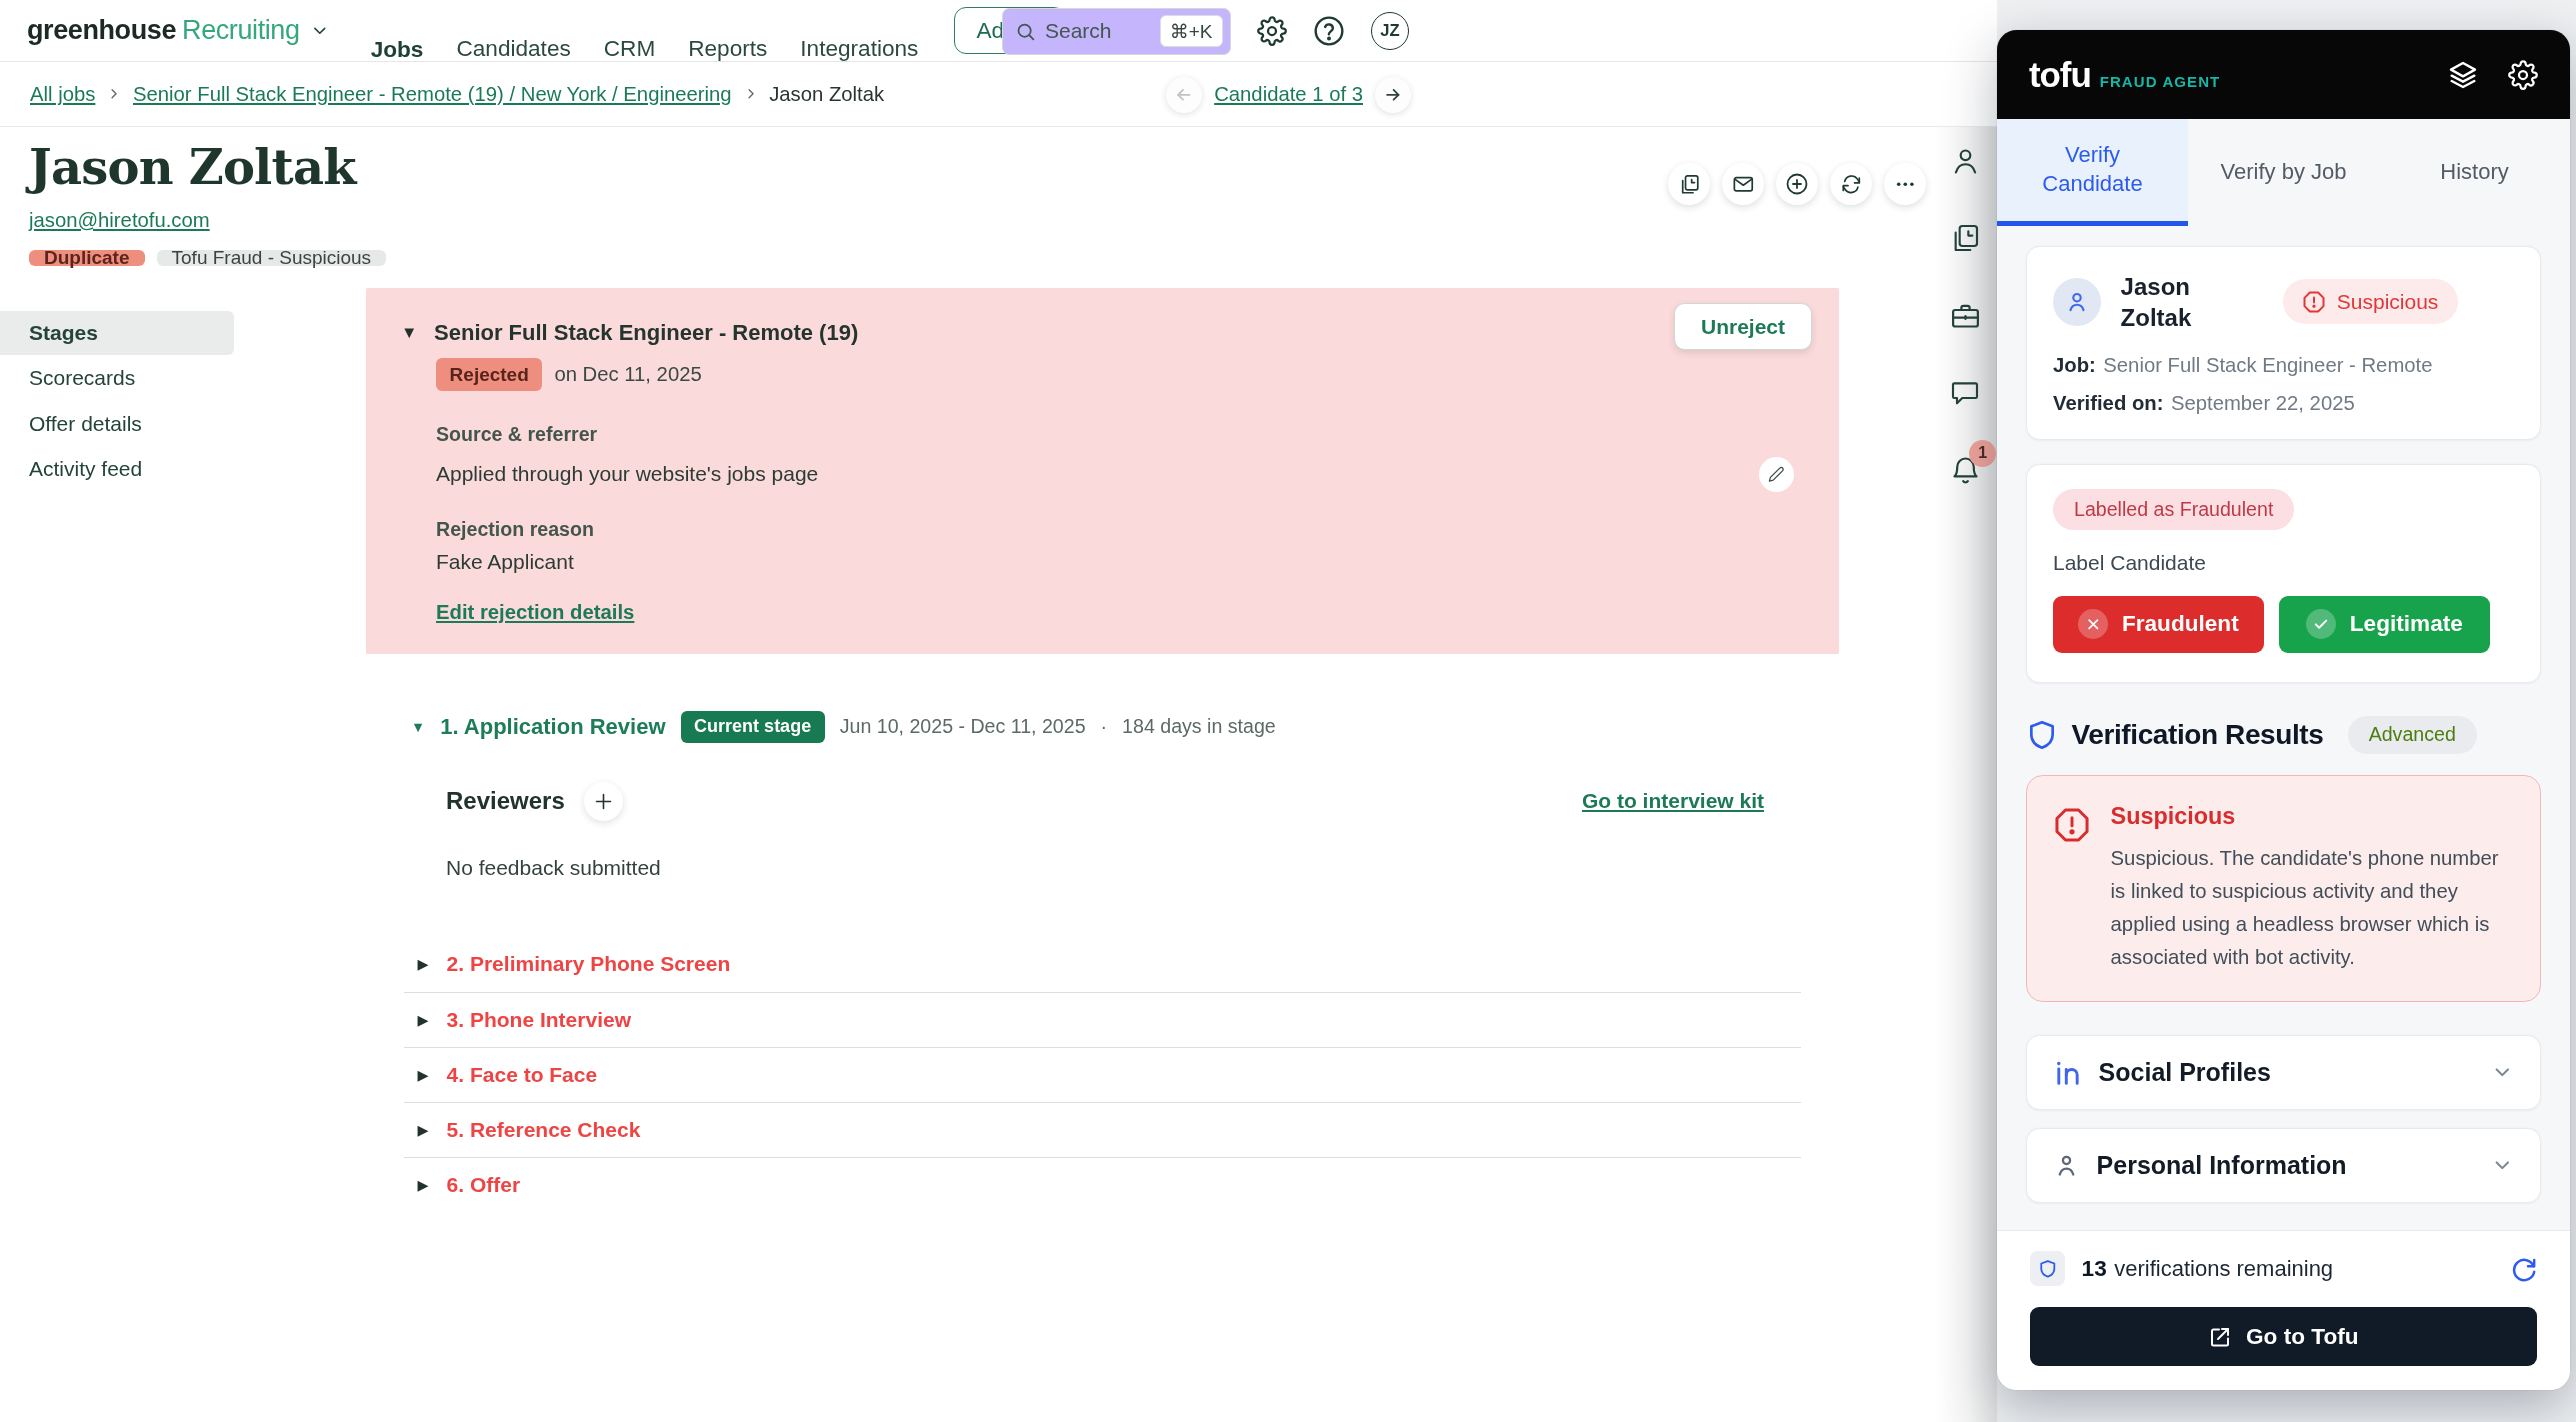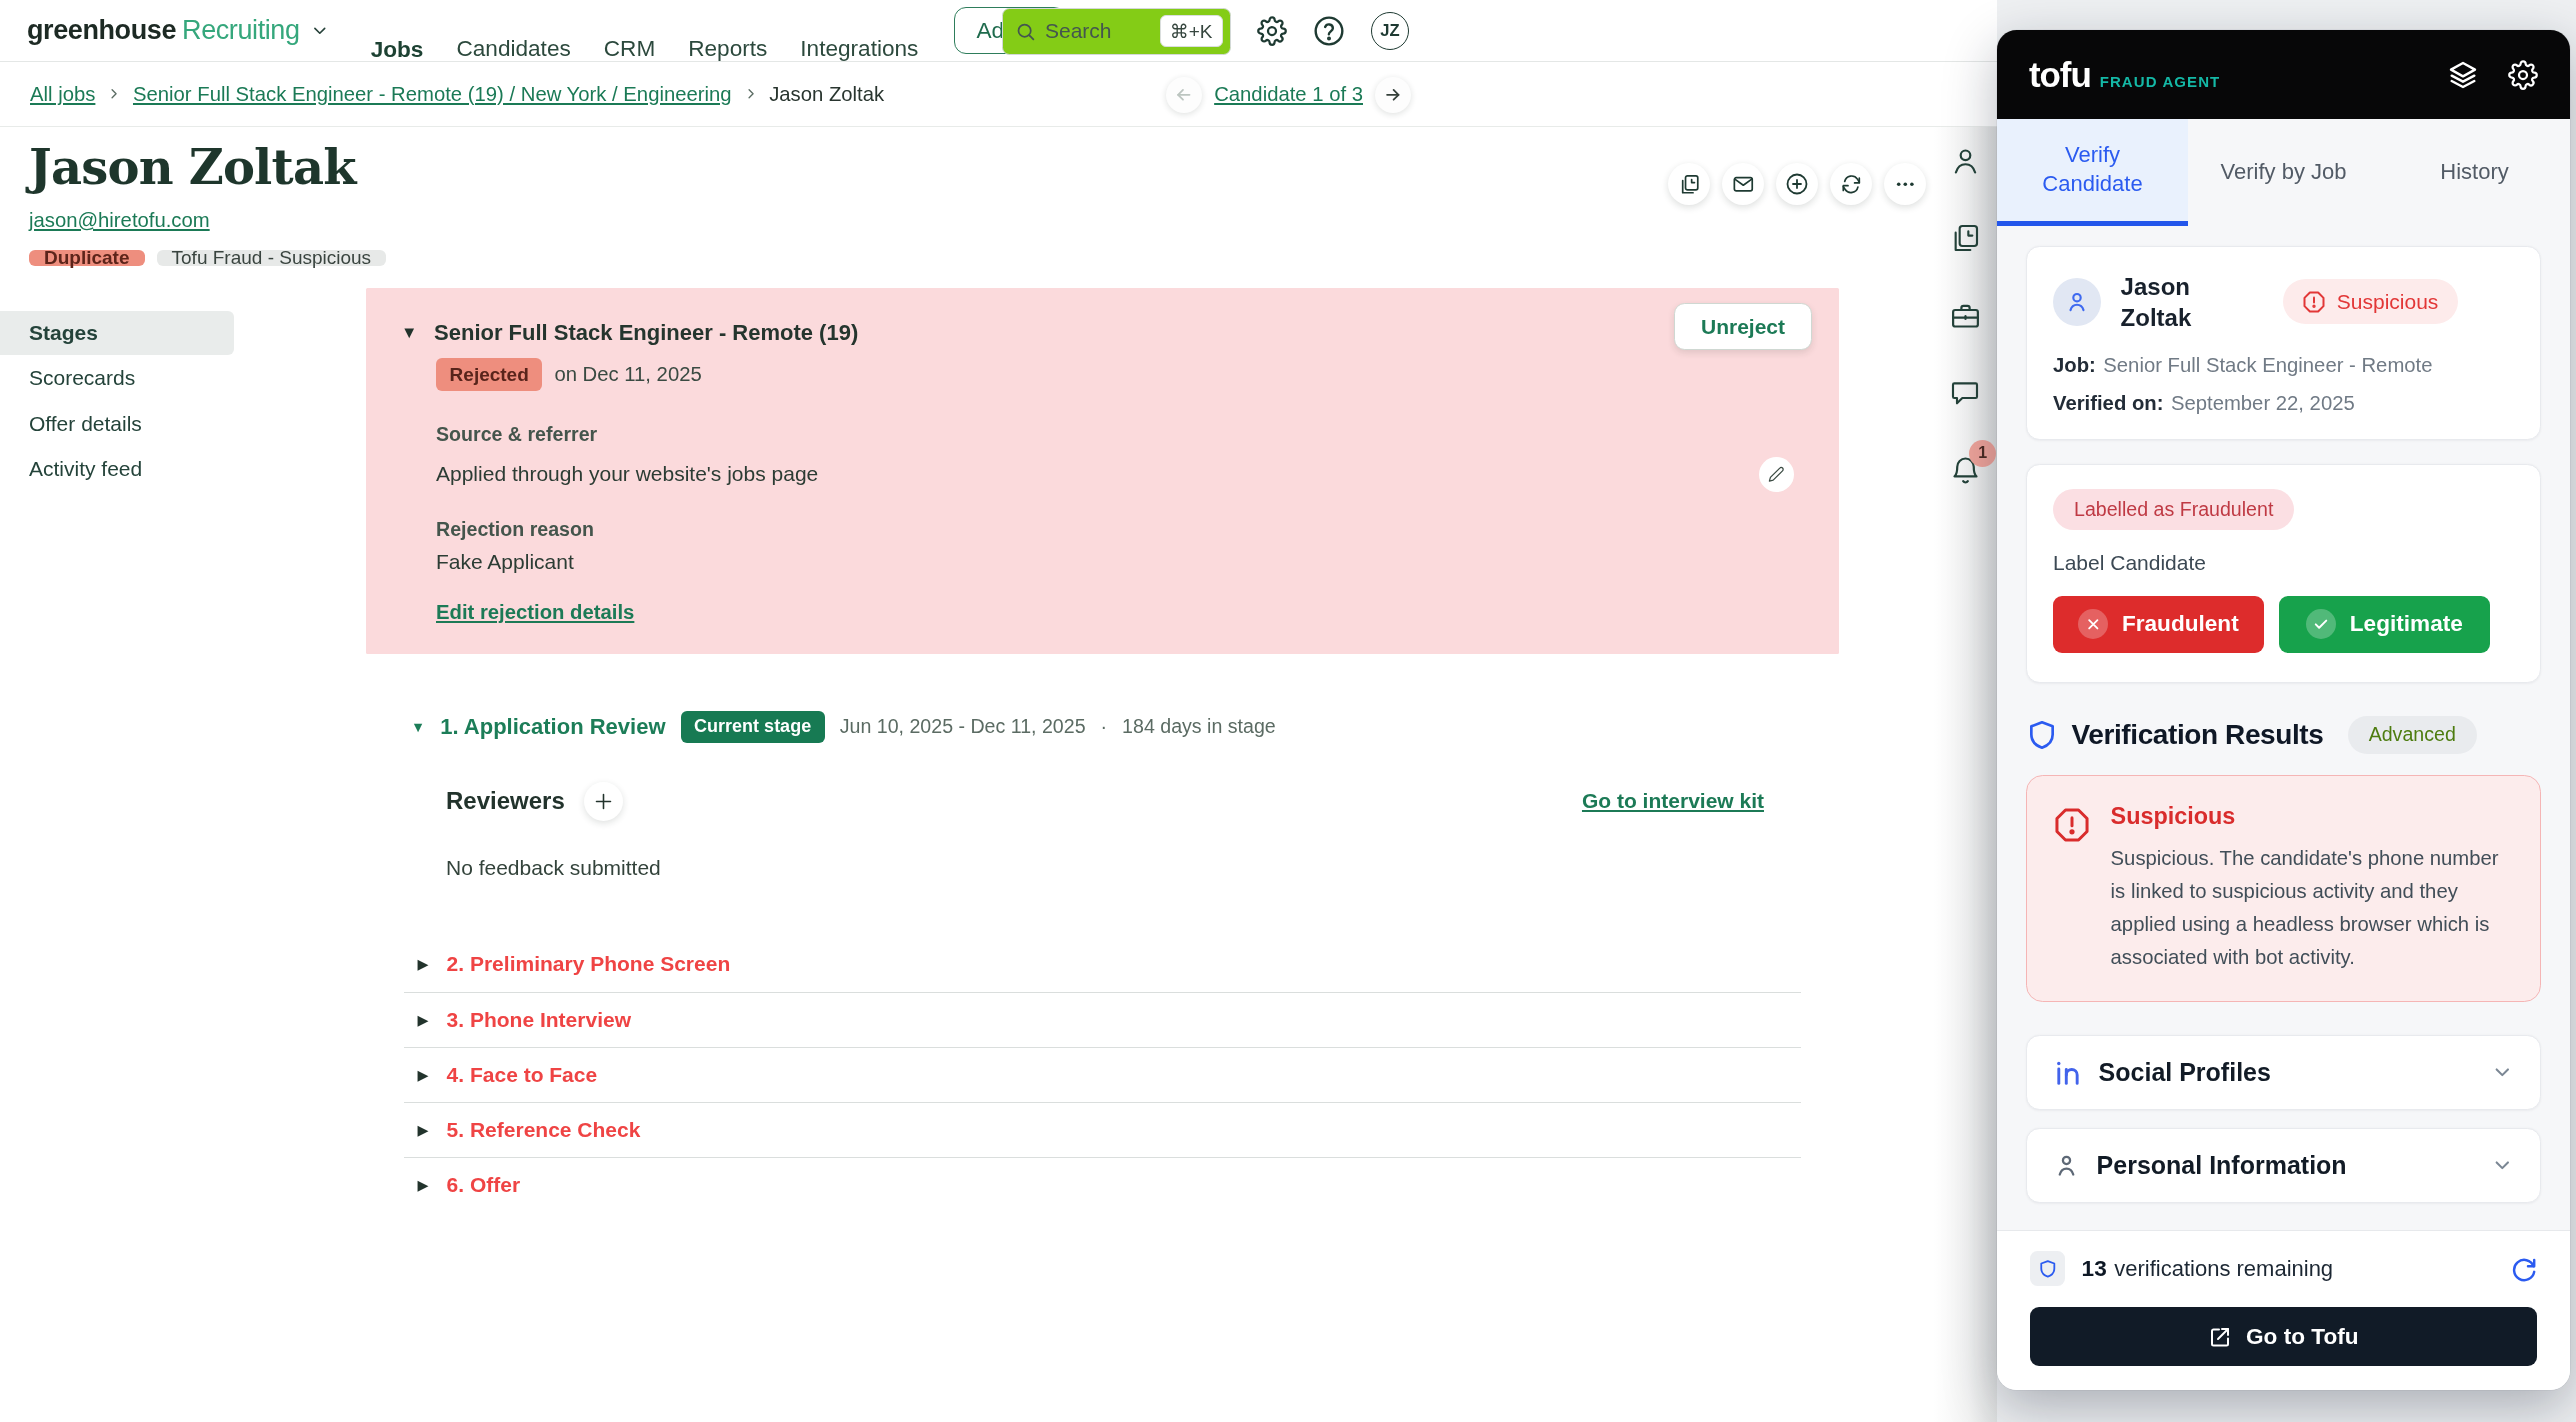--- a/index.html
+++ b/index.html
@@ -16,21 +16,21 @@
   .brand-main { font-size:27px; font-weight:700; color:#1d2a24; letter-spacing:-0.4px; }
   .brand-sub { font-size:27px; font-weight:400; color:#35a77c; letter-spacing:-0.4px; }
   .brand .chev { align-self:center; margin-left:4.5px; color:#27423a; }
   .nav { display:flex; align-items:center; height:62px; margin-left:41px; gap:33px; }
   .nav-item { font-size:22.6px; color:#2c493d; text-decoration:none; display:flex; align-items:flex-end; height:100%; cursor:pointer; }
   .nav-item span { padding-bottom:0; }
   .nav-item.active { font-weight:700; color:#1d4233; }
   .nav-item.active span { border-bottom:3.8px solid #1f7a57; padding-bottom:12px; margin-bottom:-16px; }
   .add-btn { margin-left:36px; display:flex; align-items:center; gap:9px; height:47px; padding:0 21px; background:#fff; border:1.1px solid #2e7d5b; border-radius:12px; font-size:22.6px; color:#1f6b4d; font-family:inherit; cursor:pointer; }
   .top-right { position:absolute; right:588px; top:0; height:62px; display:flex; align-items:center; gap:26px; }
-  .searchbox { display:flex; align-items:center; width:229px; height:47px; border:1.1px solid #d3d9d7; border-radius:7.5px; padding:0 7.5px 0 12px; gap:9px; color:#44564f; cursor:text; background:#84cc16; }
+  .searchbox { display:flex; align-items:center; width:229px; height:47px; border:1.1px solid #d3d9d7; border-radius:7.5px; padding:0 7.5px 0 12px; gap:9px; color:#44564f; cursor:text; background:#c4b5fd; }
   .search-ph { font-size:21px; color:#44564f; flex:1; }
   .kbd { font-size:19px; color:#36463f; border:0.8px solid #dadedd; border-radius:6px; padding:3.8px 9px; background:#fff; }
   .iconbtn { background:none; border:none; color:#1e3a32; cursor:pointer; display:flex; align-items:center; }
   .avatar-btn { width:38px; height:38px; border-radius:50%; border:1.9px solid #1e3a32; background:#fff; color:#1e3a32; font-size:16.6px; font-weight:700; display:flex; align-items:center; justify-content:center; cursor:pointer; font-family:inherit; }
 
   
   .crumbbar { position:relative; height:65px; display:flex; align-items:center; padding:0 0 0 30px; border-bottom:0.8px solid #e8ebe9; background:#fff; }
   .crumbs { display:flex; align-items:center; gap:12px; }
   .crumb { font-size:20.3px; }
   .crumb.link { color:#1b7a56; text-decoration:underline; cursor:pointer; }

